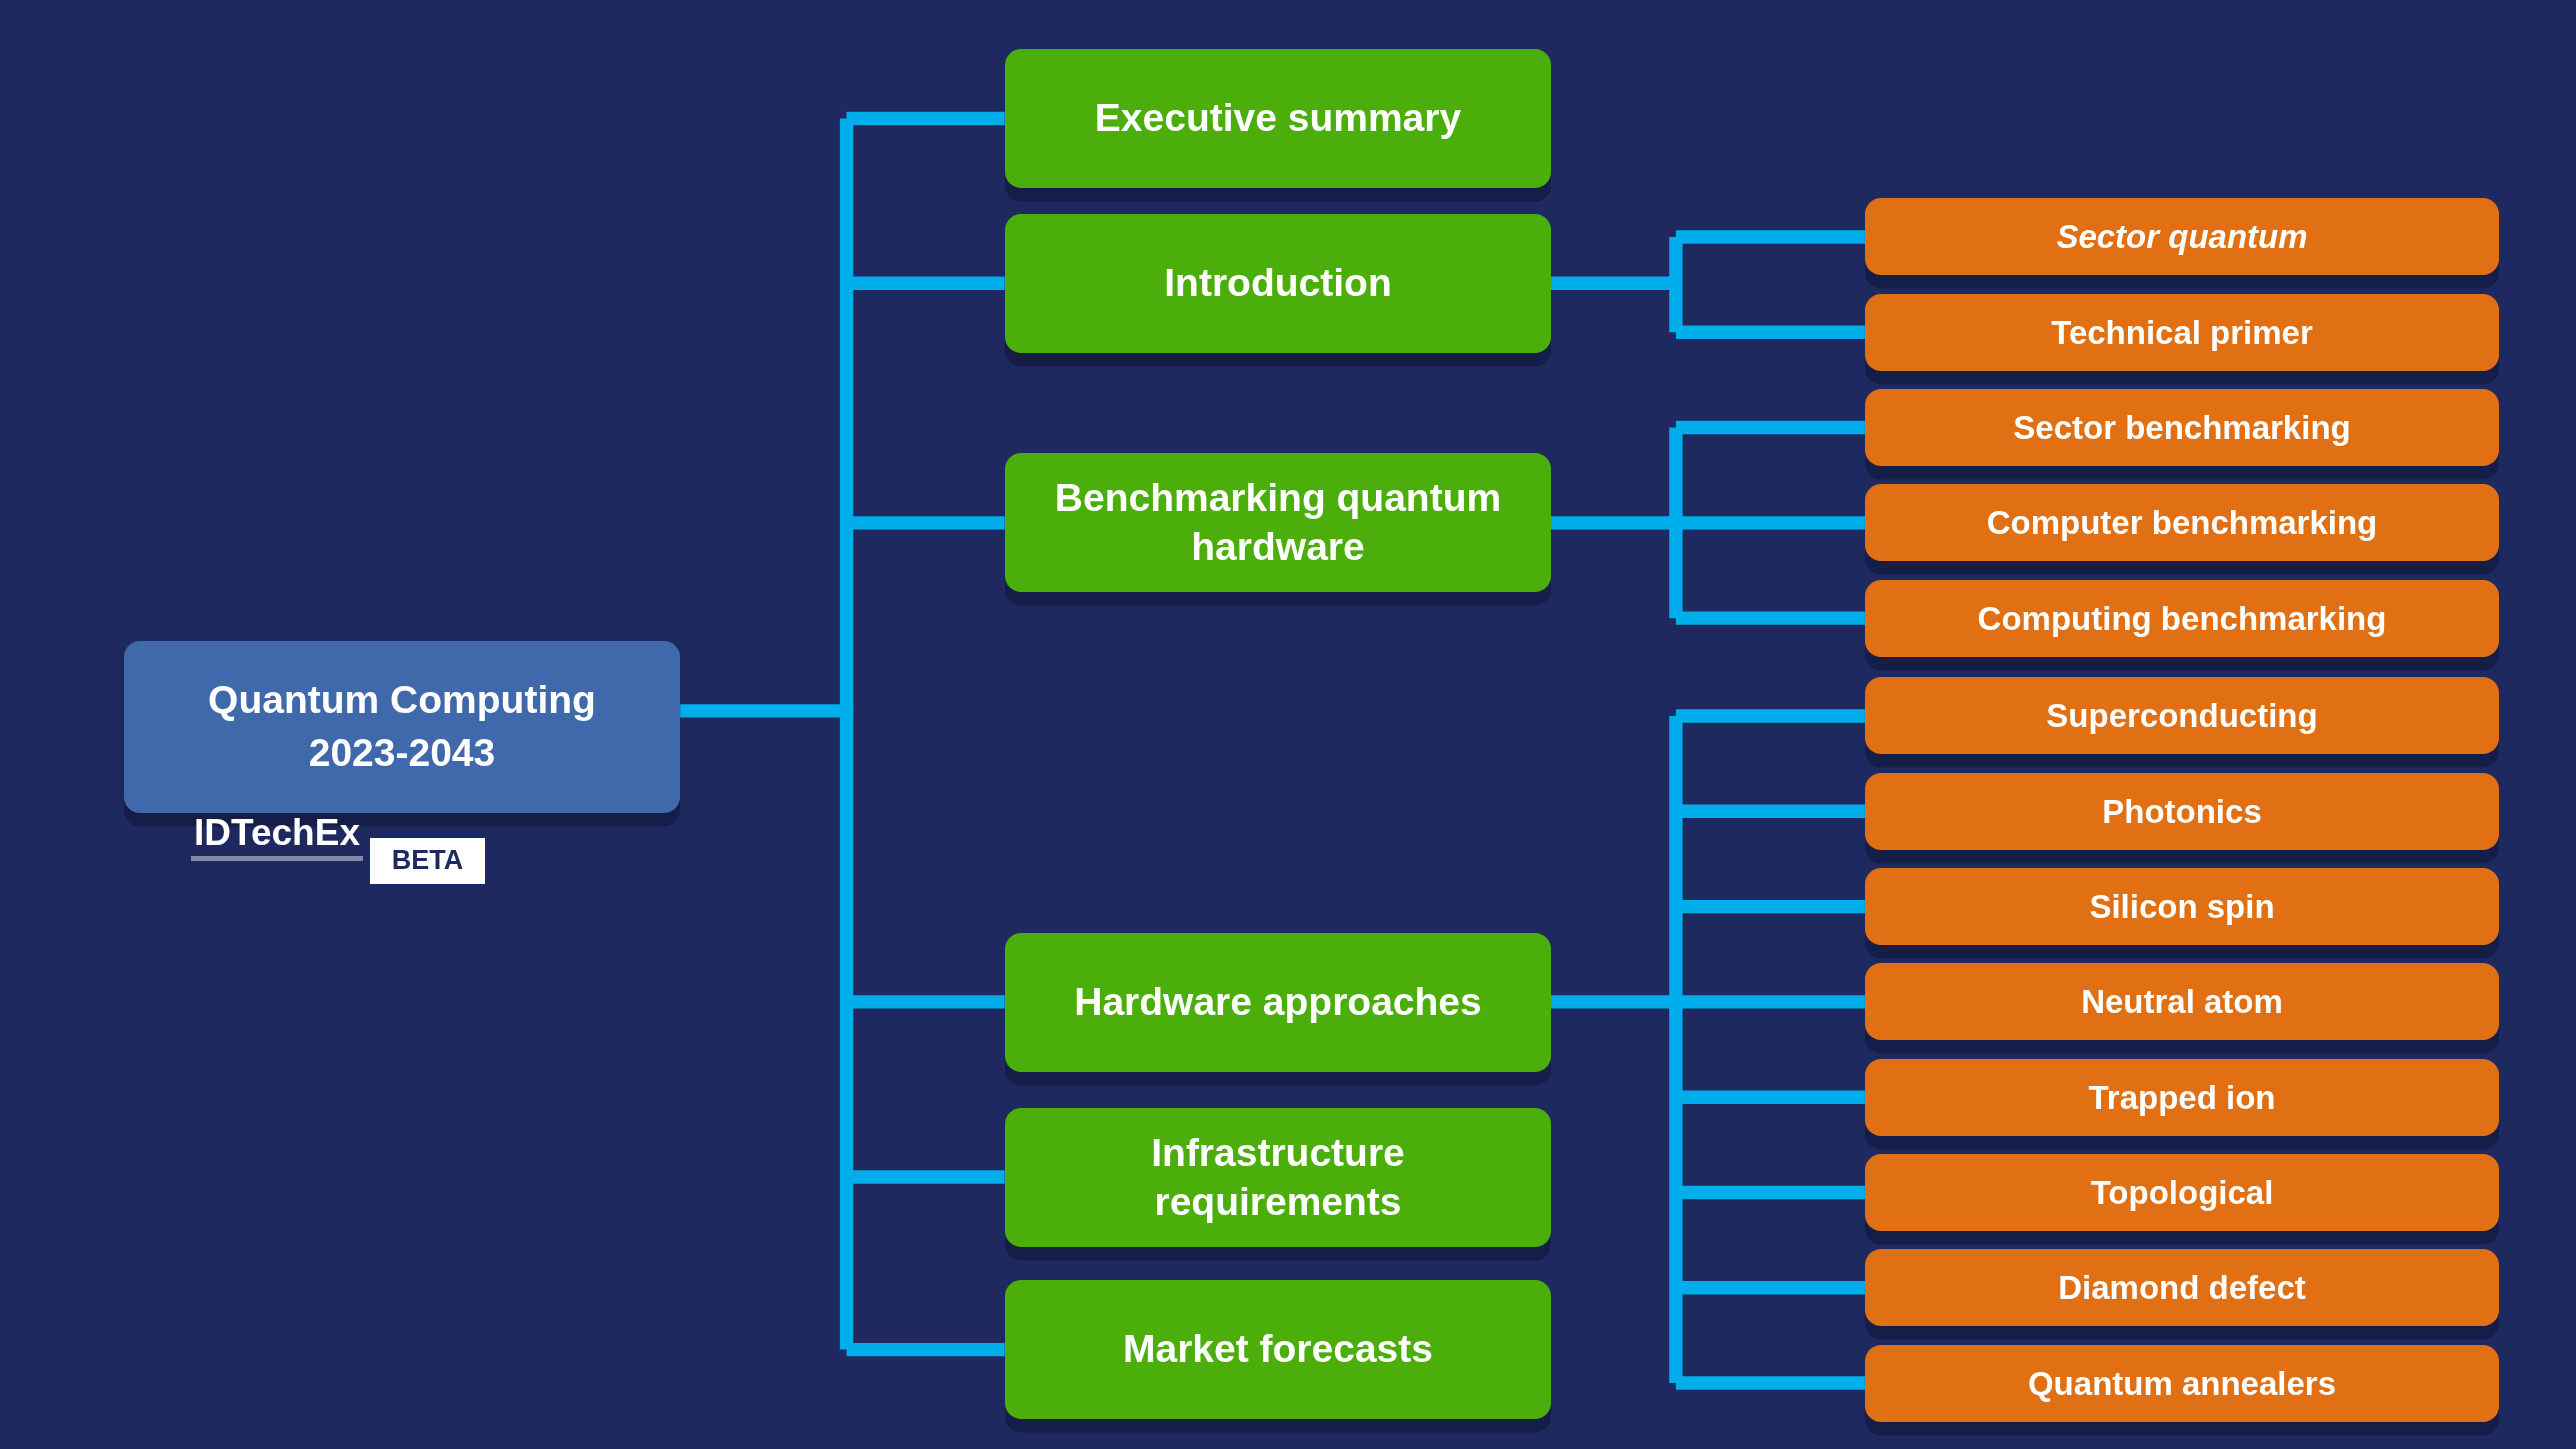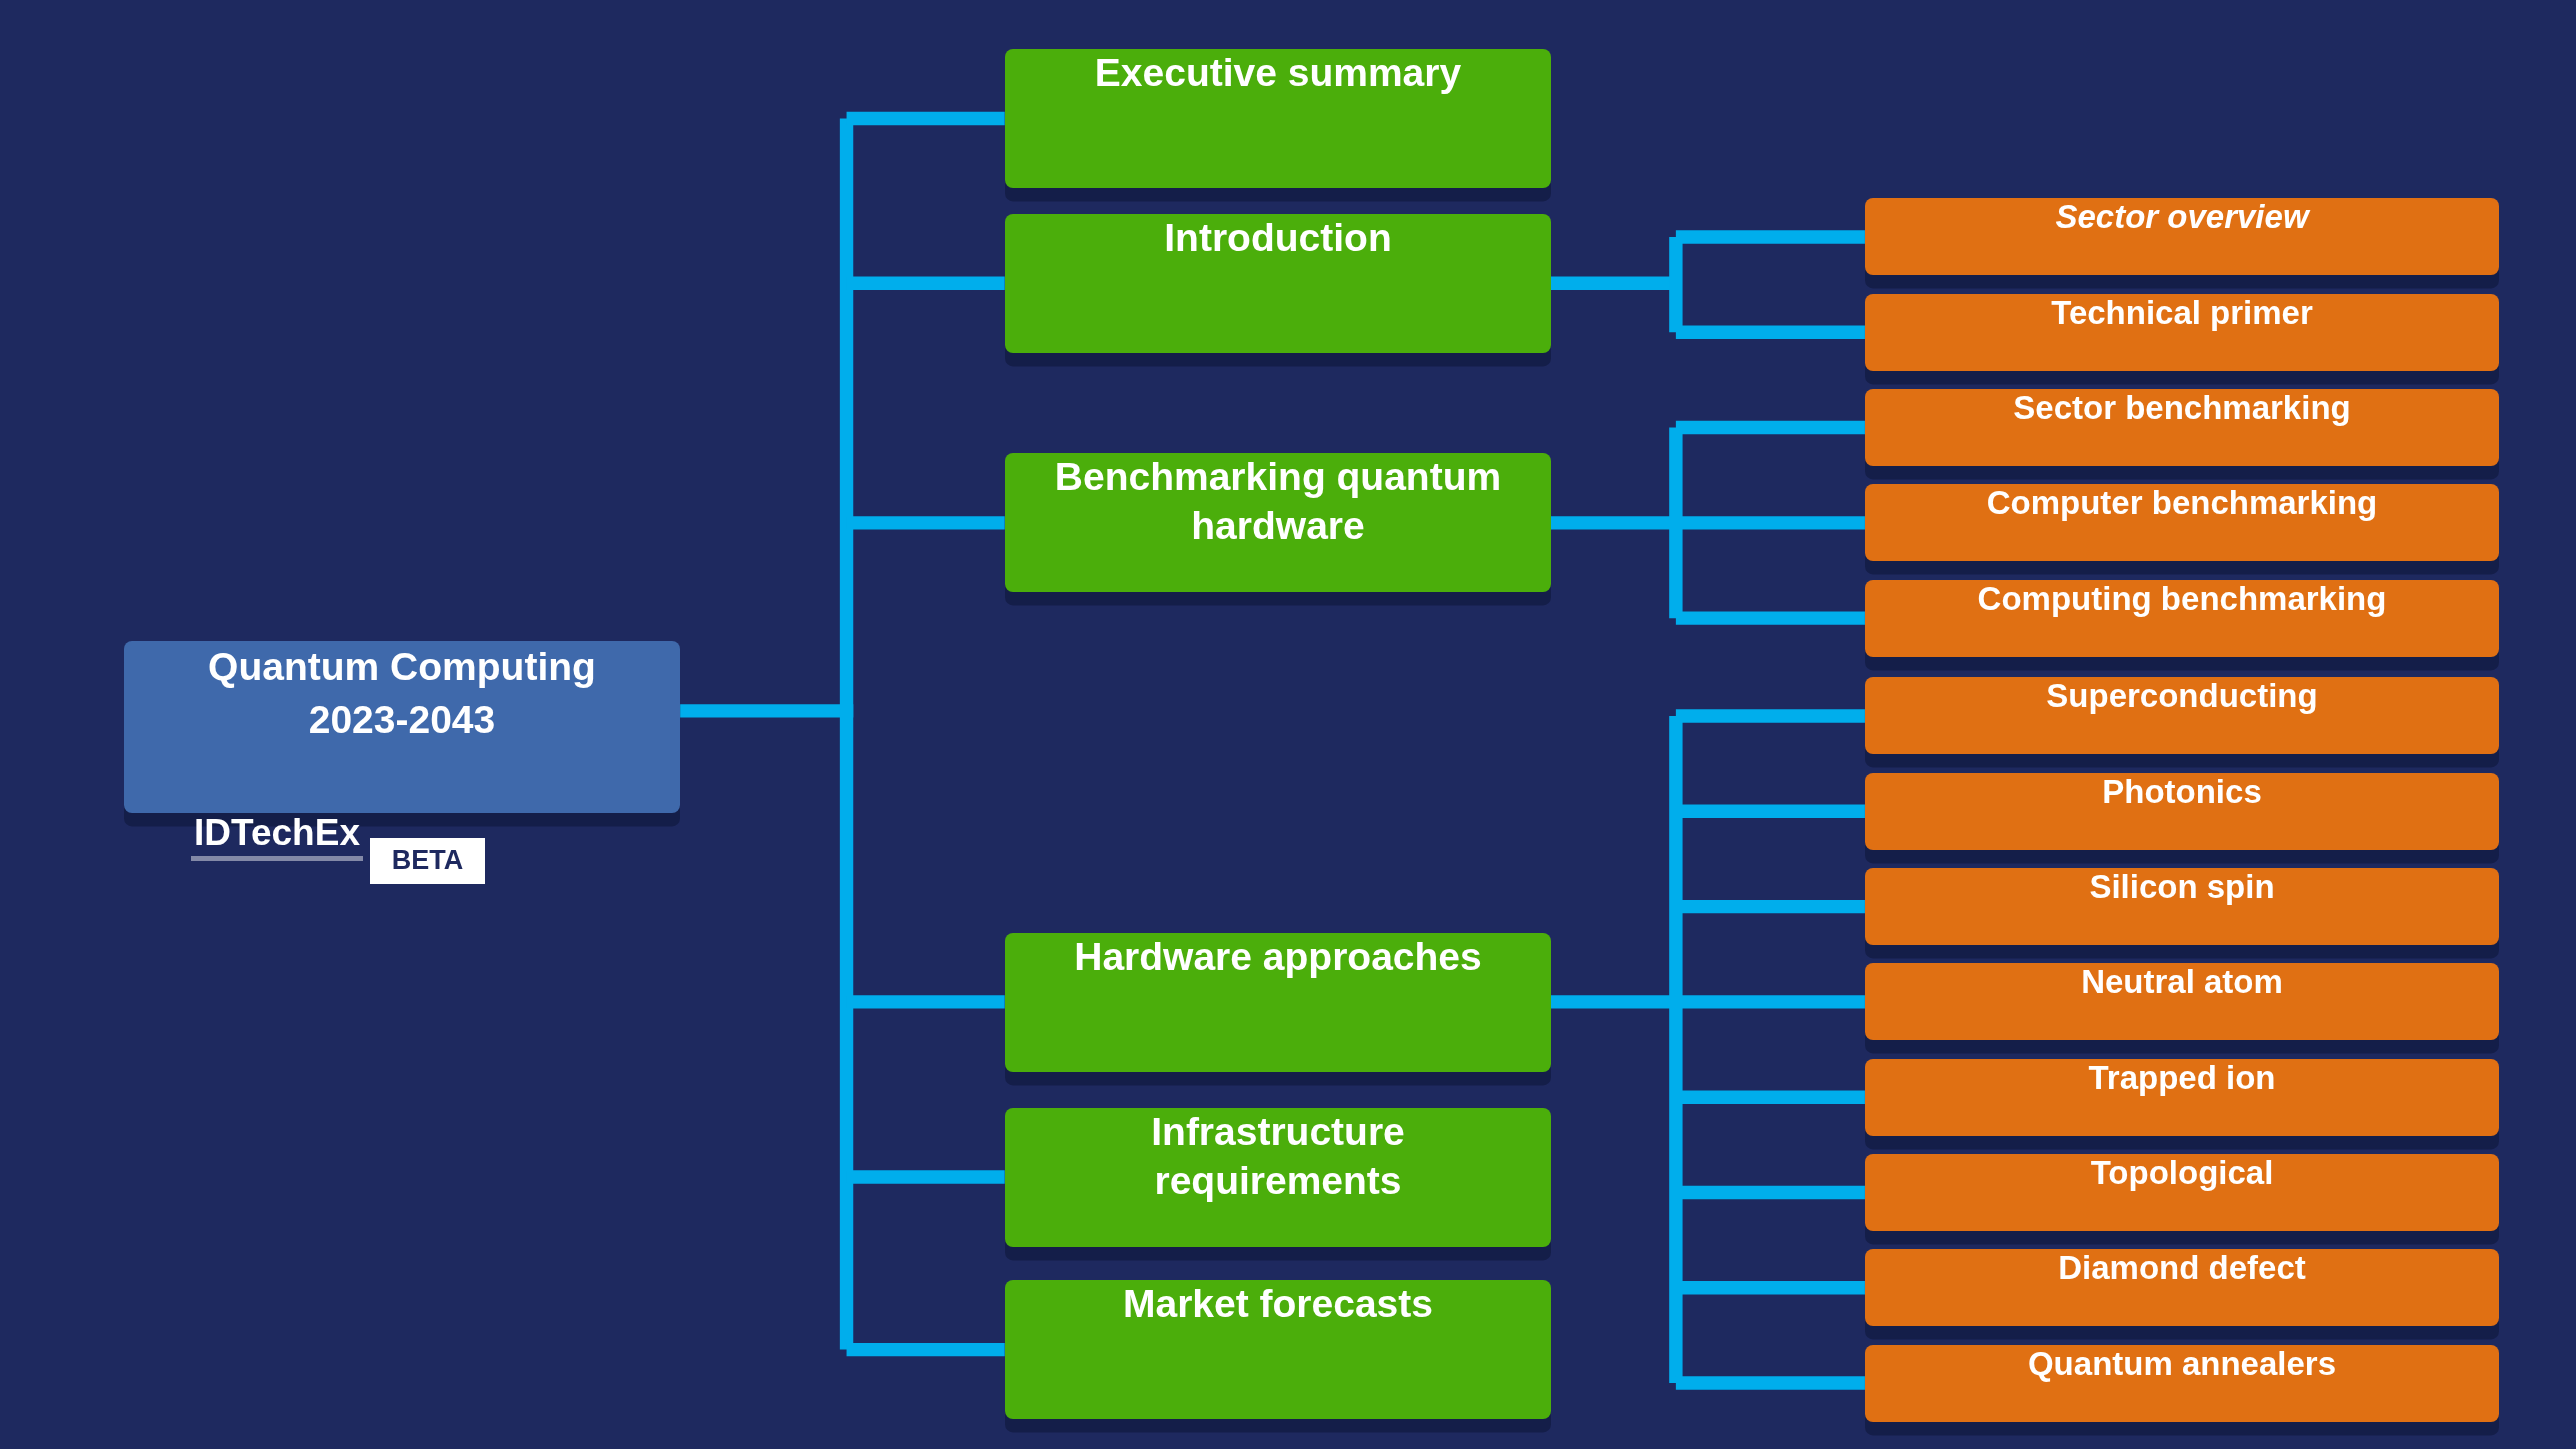--- a/index.html
+++ b/index.html
@@ -7,23 +7,23 @@
     width: 2576px; height: 1449px;
     position: relative; overflow: hidden;
     background: var(--bg, #1e295f);
     font-family: "Liberation Sans", sans-serif;
   }
   #canvas { position: absolute; inset: 0; width: 2576px; height: 1449px; }
   svg.connectors { position: absolute; left: 0; top: 0; }
 
   .node {
     position: absolute; box-sizing: border-box;
-    display: flex; justify-content: center;
+    display: flex; align-items: center; justify-content: center;
     text-align: center; color: #ffffff; font-weight: bold;
-    border-radius: 8px;
+    border-radius: 16px;
     box-shadow: 0 13.4px 0 rgba(0, 10, 30, 0.33);
   }
   .root-box {
     left: 124px; top: 641px; width: 556px; height: 172px;
     background: var(--root-fill, #3f69ab);
     font-size: 39px; line-height: 1.35;
   }
   .gbox {
     left: 1005px; width: 546px; height: 139px;
     background: var(--branch-fill, #4bae0b);
@@ -118,21 +118,21 @@
     <span>Hardware approaches</span>
   </div>
   <div class="node gbox" style="top:1108px">
     <span>Infrastructure requirements</span>
   </div>
   <div class="node gbox" style="top:1280px">
     <span>Market forecasts</span>
   </div>
 
   <div class="node obox italic" style="top:198px">
-    <span>Sector overview</span>
+    <span>Sector quantum</span>
   </div>
   <div class="node obox" style="top:294px">
     <span>Technical primer</span>
   </div>
   <div class="node obox" style="top:389px">
     <span>Sector benchmarking</span>
   </div>
   <div class="node obox" style="top:484px">
     <span>Computer benchmarking</span>
   </div>

